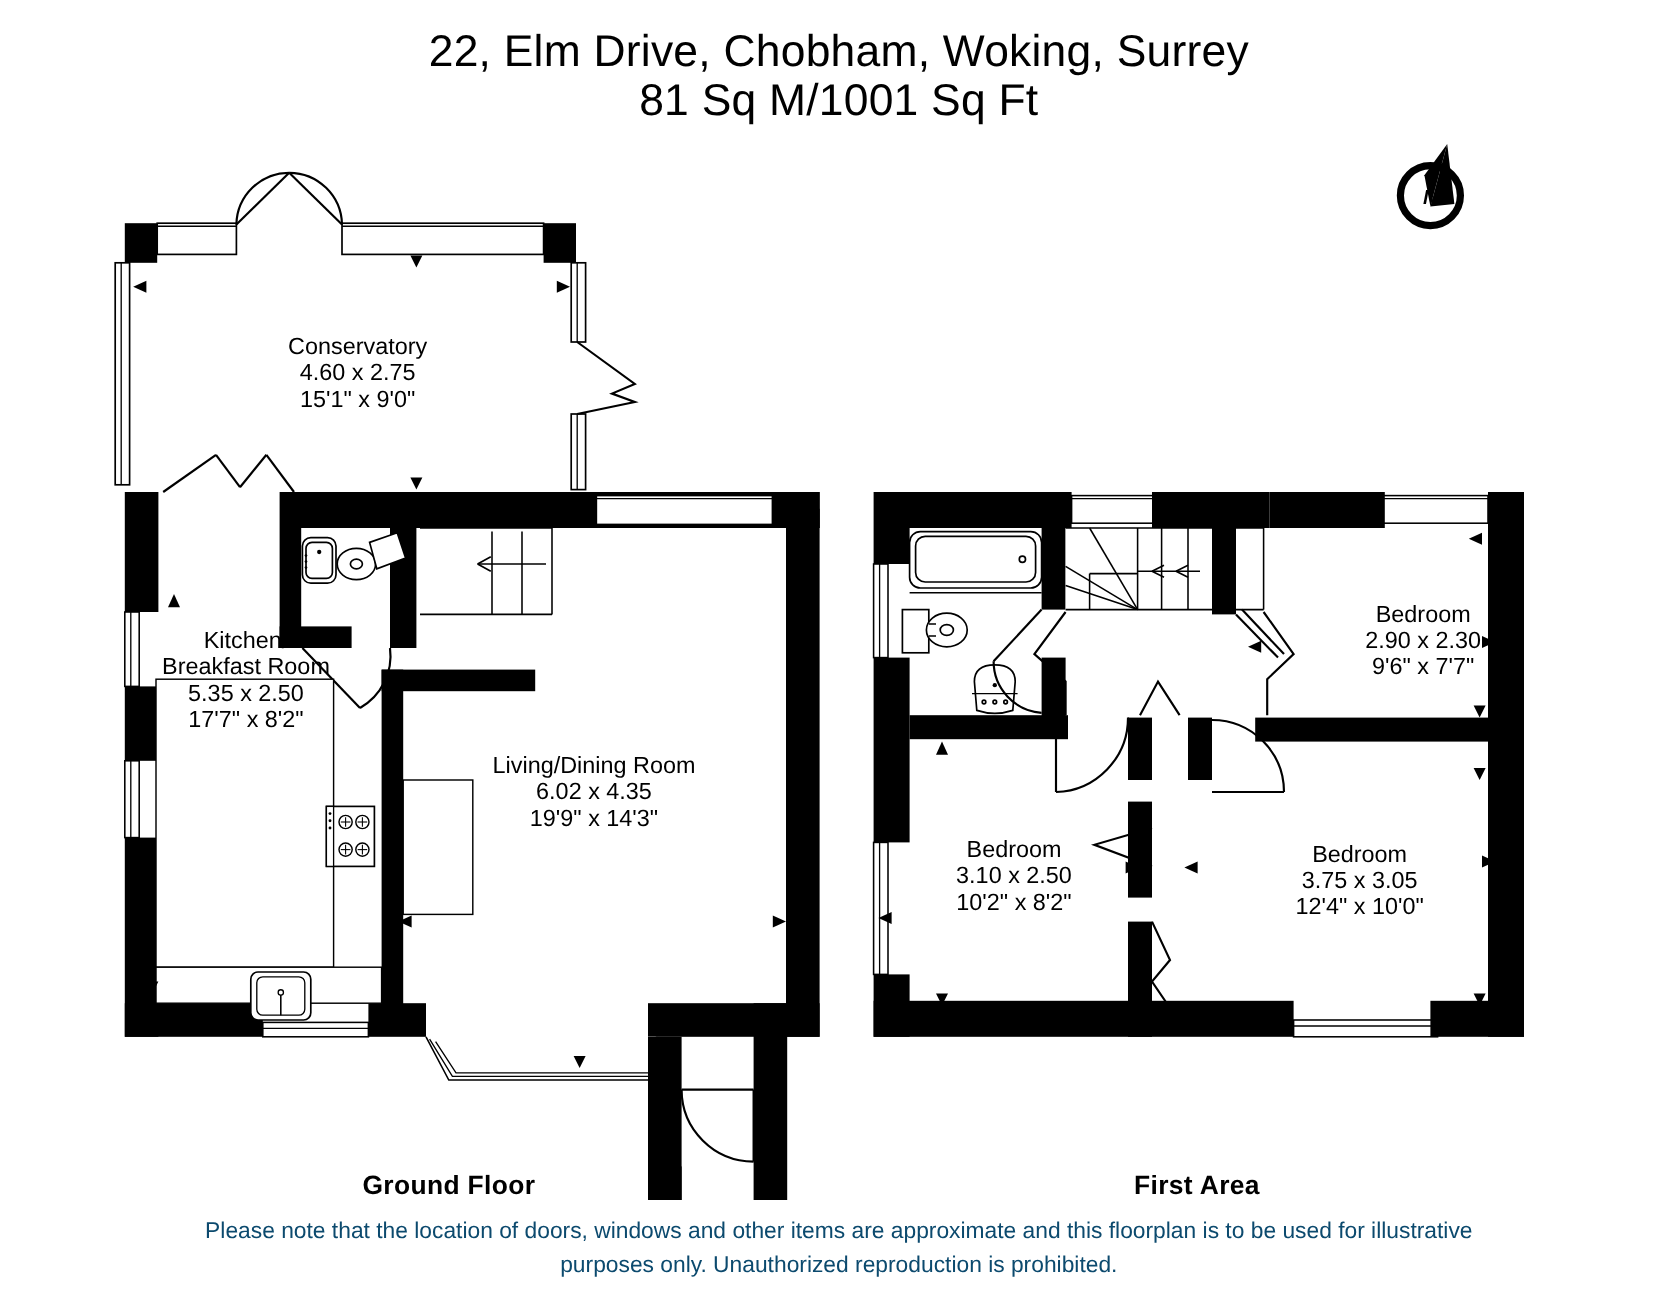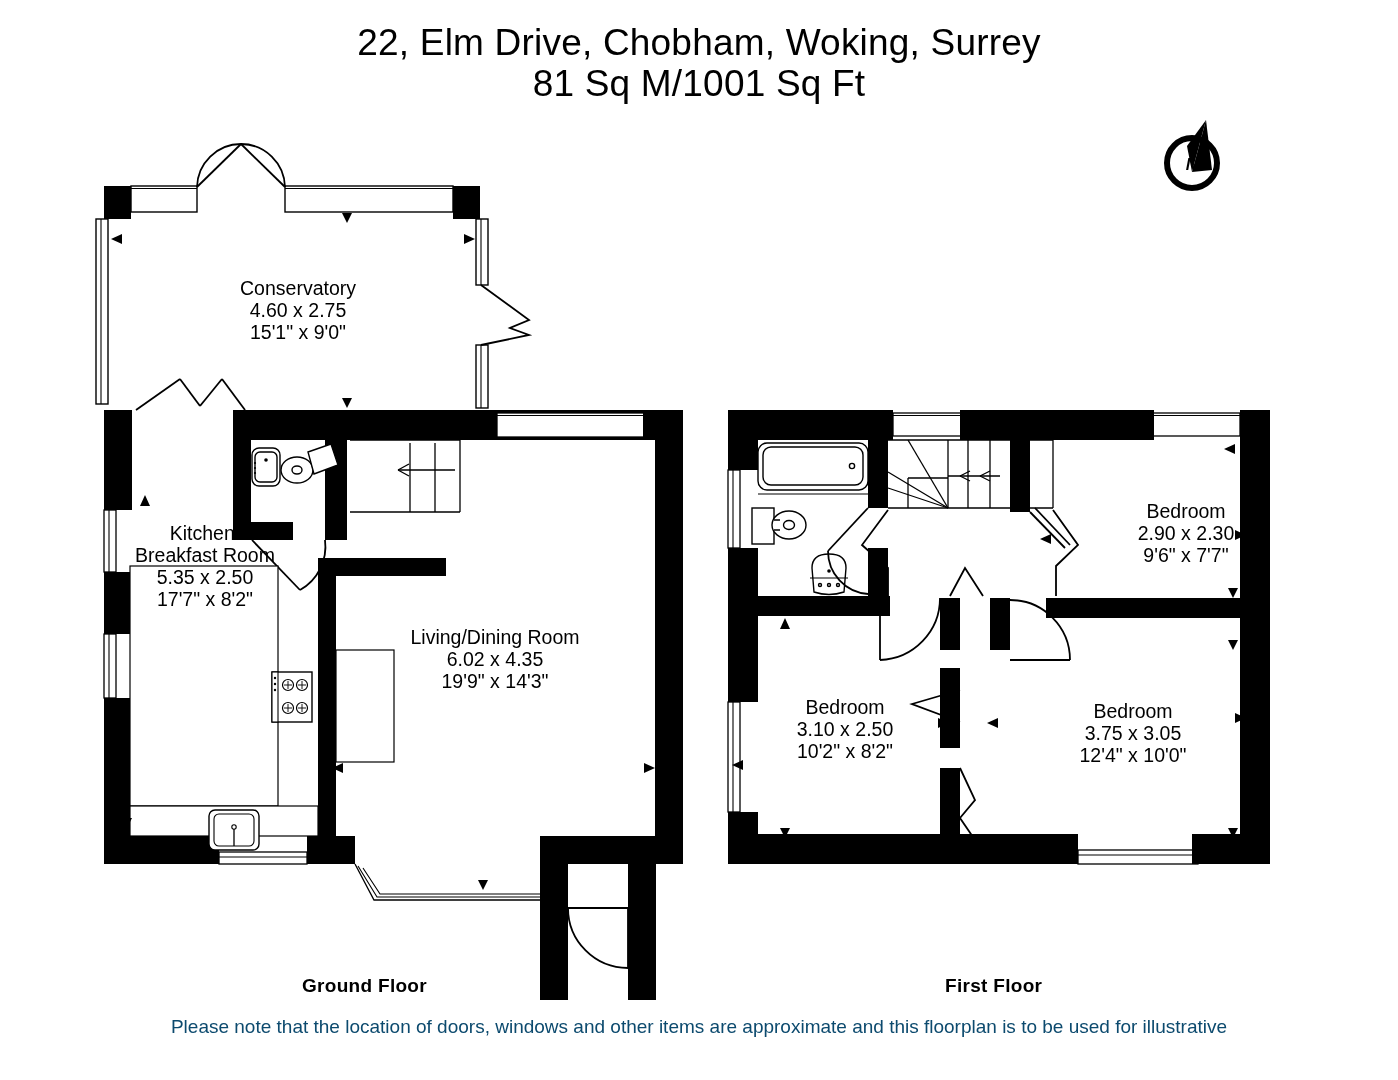--- a/index.html
+++ b/index.html
@@ -34,21 +34,21 @@
     letter-spacing: 0.2px;
     white-space: nowrap;
   }
   svg.plan {
     position: absolute;
     top: 0;
     left: 0;
   }
   .floor-label {
     position: absolute;
-    font-size: 19px;
+    font-size: 22px;
     font-weight: bold;
     letter-spacing: 0.3px;
   }
   #ground-floor-label { left: 302px; top: 975px; }
   #first-floor-label  { left: 945px; top: 975px; }
   .footer {
     position: absolute;
     left: 0;
     top: 1013px;
     width: 1398px;
@@ -481,19 +481,20 @@
     </g>
 
     <g>
       <text class="rm-label" x="1133" y="718">Bedroom</text>
       <text class="rm-label" x="1133" y="740">3.75 x 3.05</text>
       <text class="rm-label" x="1133" y="762">12'4" x 10'0"</text>
     </g>
   </svg>
 
   <div class="floor-label" id="ground-floor-label">Ground Floor</div>
-  <div class="floor-label" id="first-floor-label">First Floor</div>
+  <div class="floor-label" id="first-floor-label">First Area</div>
 
   <div class="footer">
     <div>Please note that the location of doors, windows and other items are approximate and this floorplan is to be used for illustrative</div>
+    <div>purposes only. Unauthorized reproduction is prohibited.</div>
   </div>
 
 </div>
 
 </body></html>

